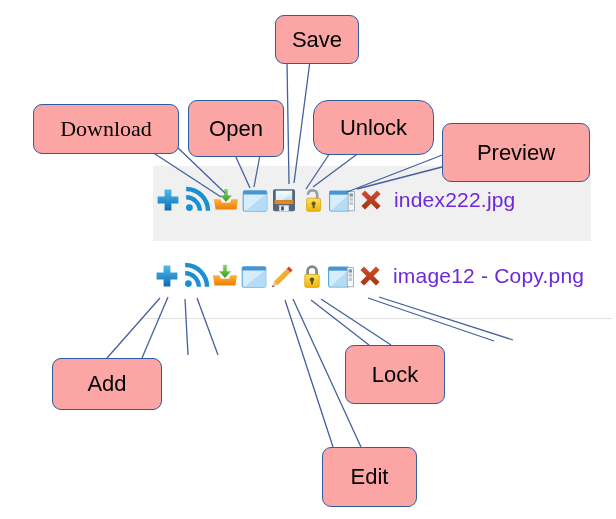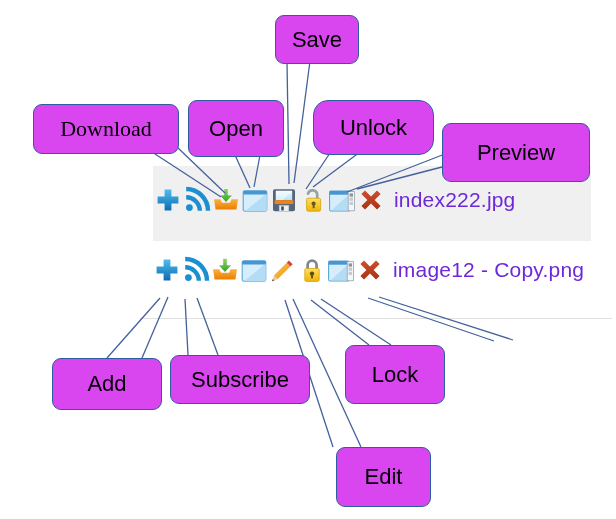--- a/index.html
+++ b/index.html
@@ -4,39 +4,39 @@
 <style>
   html,body{margin:0;padding:0;background:#fff;}
   .stage{
     position:relative;width:616px;height:519px;background:#ffffff;overflow:hidden;
     font-family:"Liberation Sans",sans-serif;
   }
   .row-band{position:absolute;left:153px;top:166px;width:438px;height:75px;background:#f0f0f0;z-index:1;}
   .divider{position:absolute;left:140px;top:318px;width:472px;height:1px;background:#e0e0e0;z-index:1;}
   .file-row{position:absolute;display:flex;align-items:center;gap:1px;z-index:2;}
   .row1{left:154px;top:186px;}
-  .row2{left:153px;top:256px;}
+  .row2{left:153px;top:262px;}
   .ic{width:28px;height:28px;display:block;cursor:pointer;}
   .ic svg{display:block;}
   .fname{margin-left:8px;font-size:21px;color:#6d28d9;white-space:nowrap;letter-spacing:.2px;}
   .leaders{position:absolute;left:0;top:0;z-index:3;pointer-events:none;}
   .callout{
-    position:absolute;z-index:4;background:#d946ef;border:1.6px solid #2f5da2;border-radius:9px;
+    position:absolute;z-index:4;background:#fca5a5;border:1.6px solid #2f5da2;border-radius:9px;
     display:flex;align-items:center;justify-content:center;font-size:22px;color:#000;text-align:right;
   }
   .co-download{left:33px; top:104px;width:144px;height:48px;font-family:Liberation Serif, serif;}
   .co-open    {left:188px;top:100px;width:94px; height:55px;}
   .co-save    {left:275px;top:15px; width:82px; height:47px;}
   .co-unlock  {left:313px;top:100px;width:119px;height:53px;border-radius:15px;}
   .co-preview {left:442px;top:95px; width:146px;height:57px;margin-top:28px;}
   .co-add     {left:52px; top:358px;width:108px;height:50px;}
   .co-subscribe{left:170px;top:355px;width:138px;height:47px;}
   .co-lock    {left:345px;top:345px;width:98px; height:57px;}
   .co-delete  {left:475px;top:340px;width:110px;height:60px;}
-  .co-edit    {left:336px;top:447px;width:93px; height:58px;}
+  .co-edit    {left:322px;top:447px;width:93px; height:58px;}
 </style>
 </head>
 <body>
 
 <svg width="0" height="0" style="position:absolute" aria-hidden="true">
   <defs>
     <linearGradient id="g-blue" x1="0" y1="0" x2="0" y2="1">
         <stop offset="0" stop-color="#4cbcf0"></stop>
         <stop offset="1" stop-color="#0e6cb0"></stop>
       </linearGradient>
@@ -232,23 +232,20 @@
     </div>
   <div class="callout co-unlock">
       <span>Unlock</span>
     </div>
   <div class="callout co-preview">
       <span>Preview</span>
     </div>
   <div class="callout co-add">
       <span>Add</span>
     </div>
-  <div class="callout co-subscribe">
-      <span>Subscribe</span>
-    </div>
   <div class="callout co-lock">
       <span>Lock</span>
     </div>
   <div class="callout co-edit">
       <span>Edit</span>
     </div>
 
 </div>
 
 </body></html>

